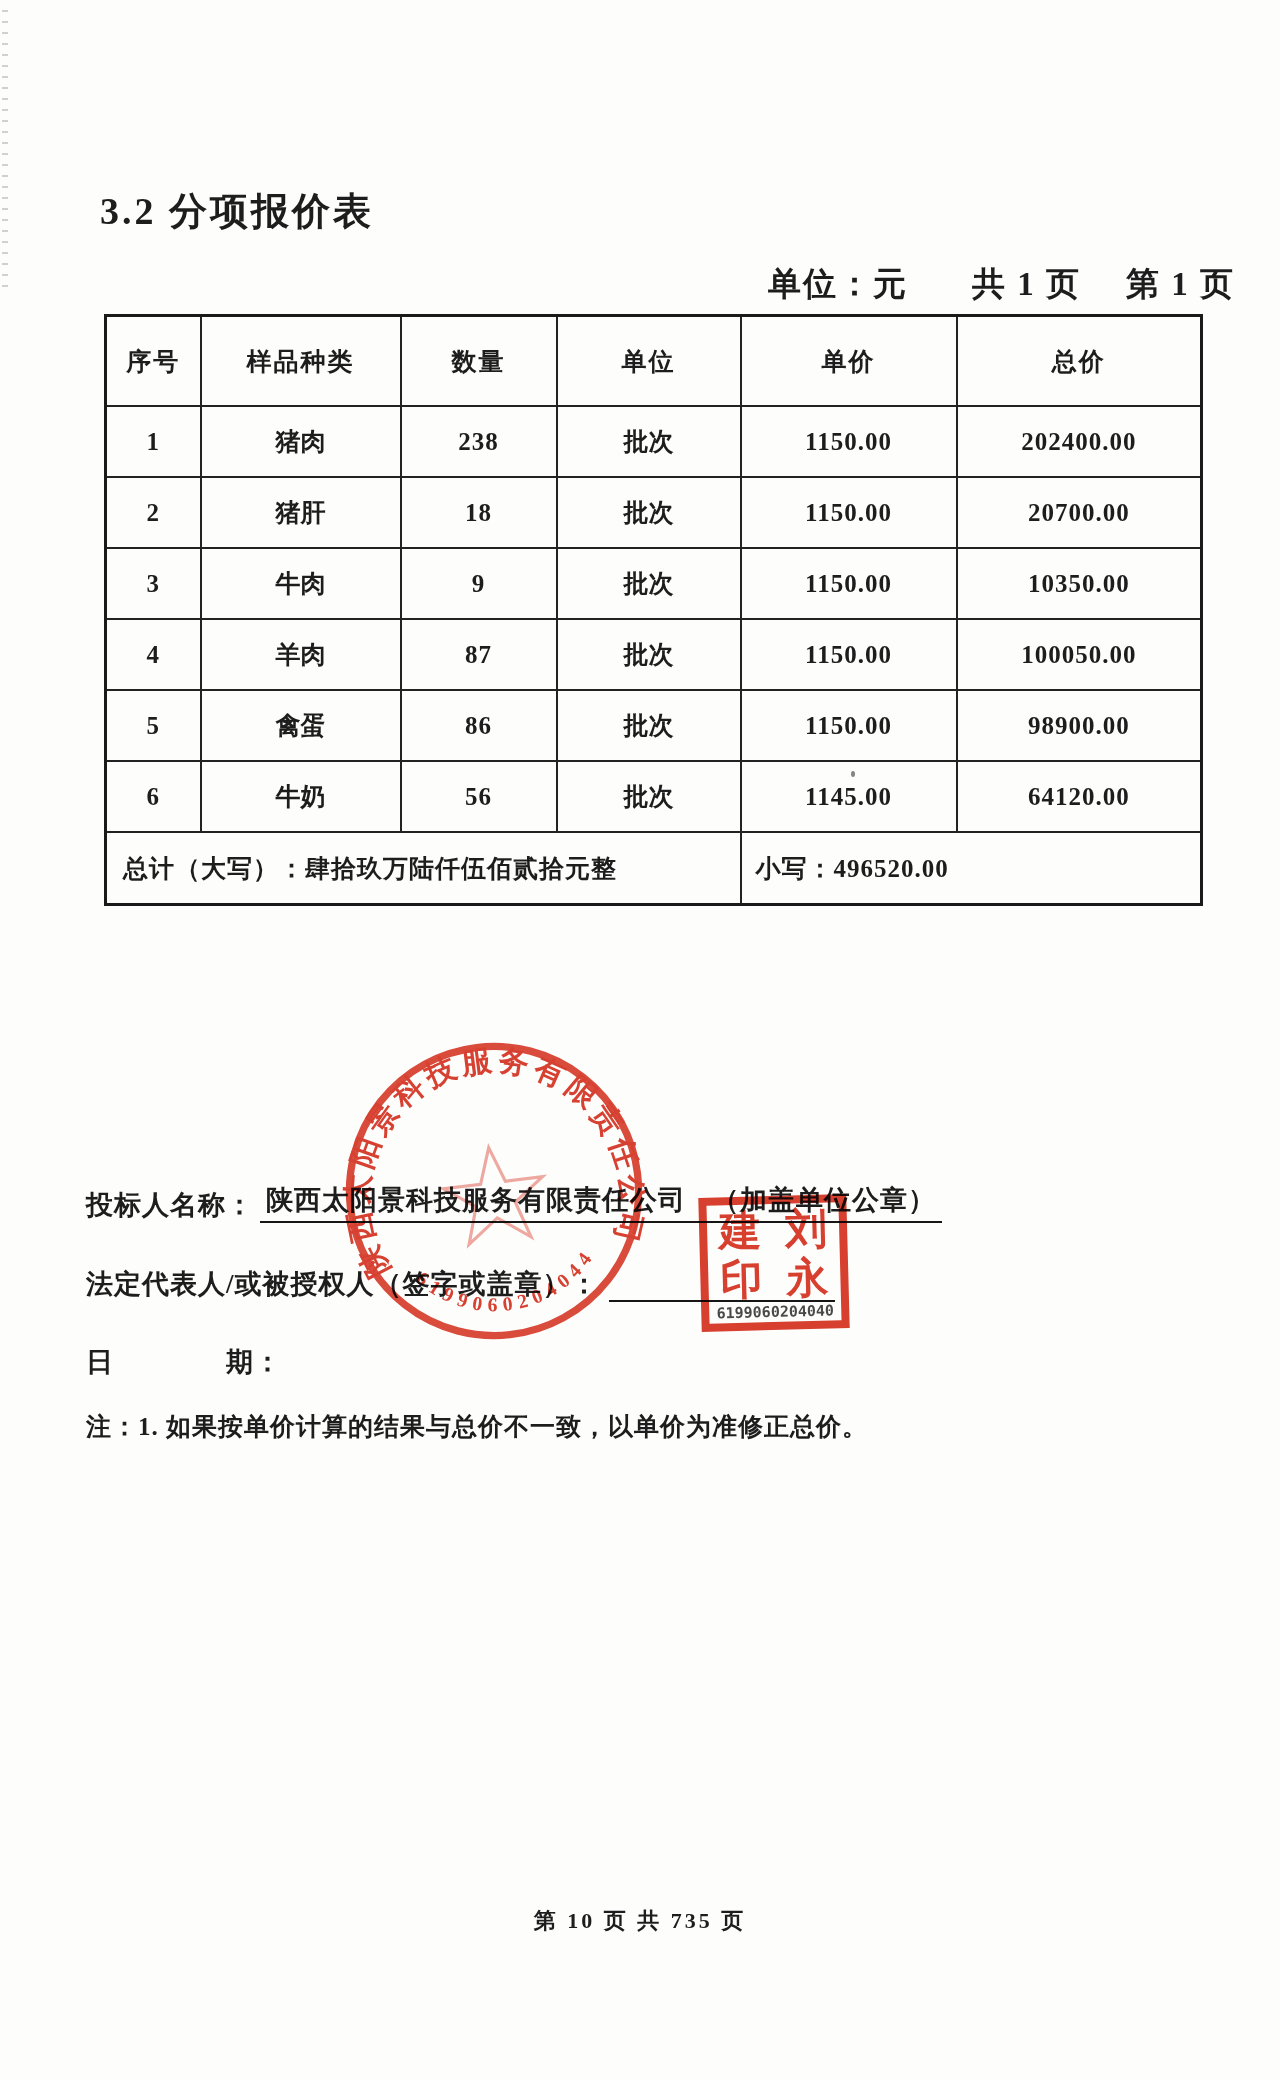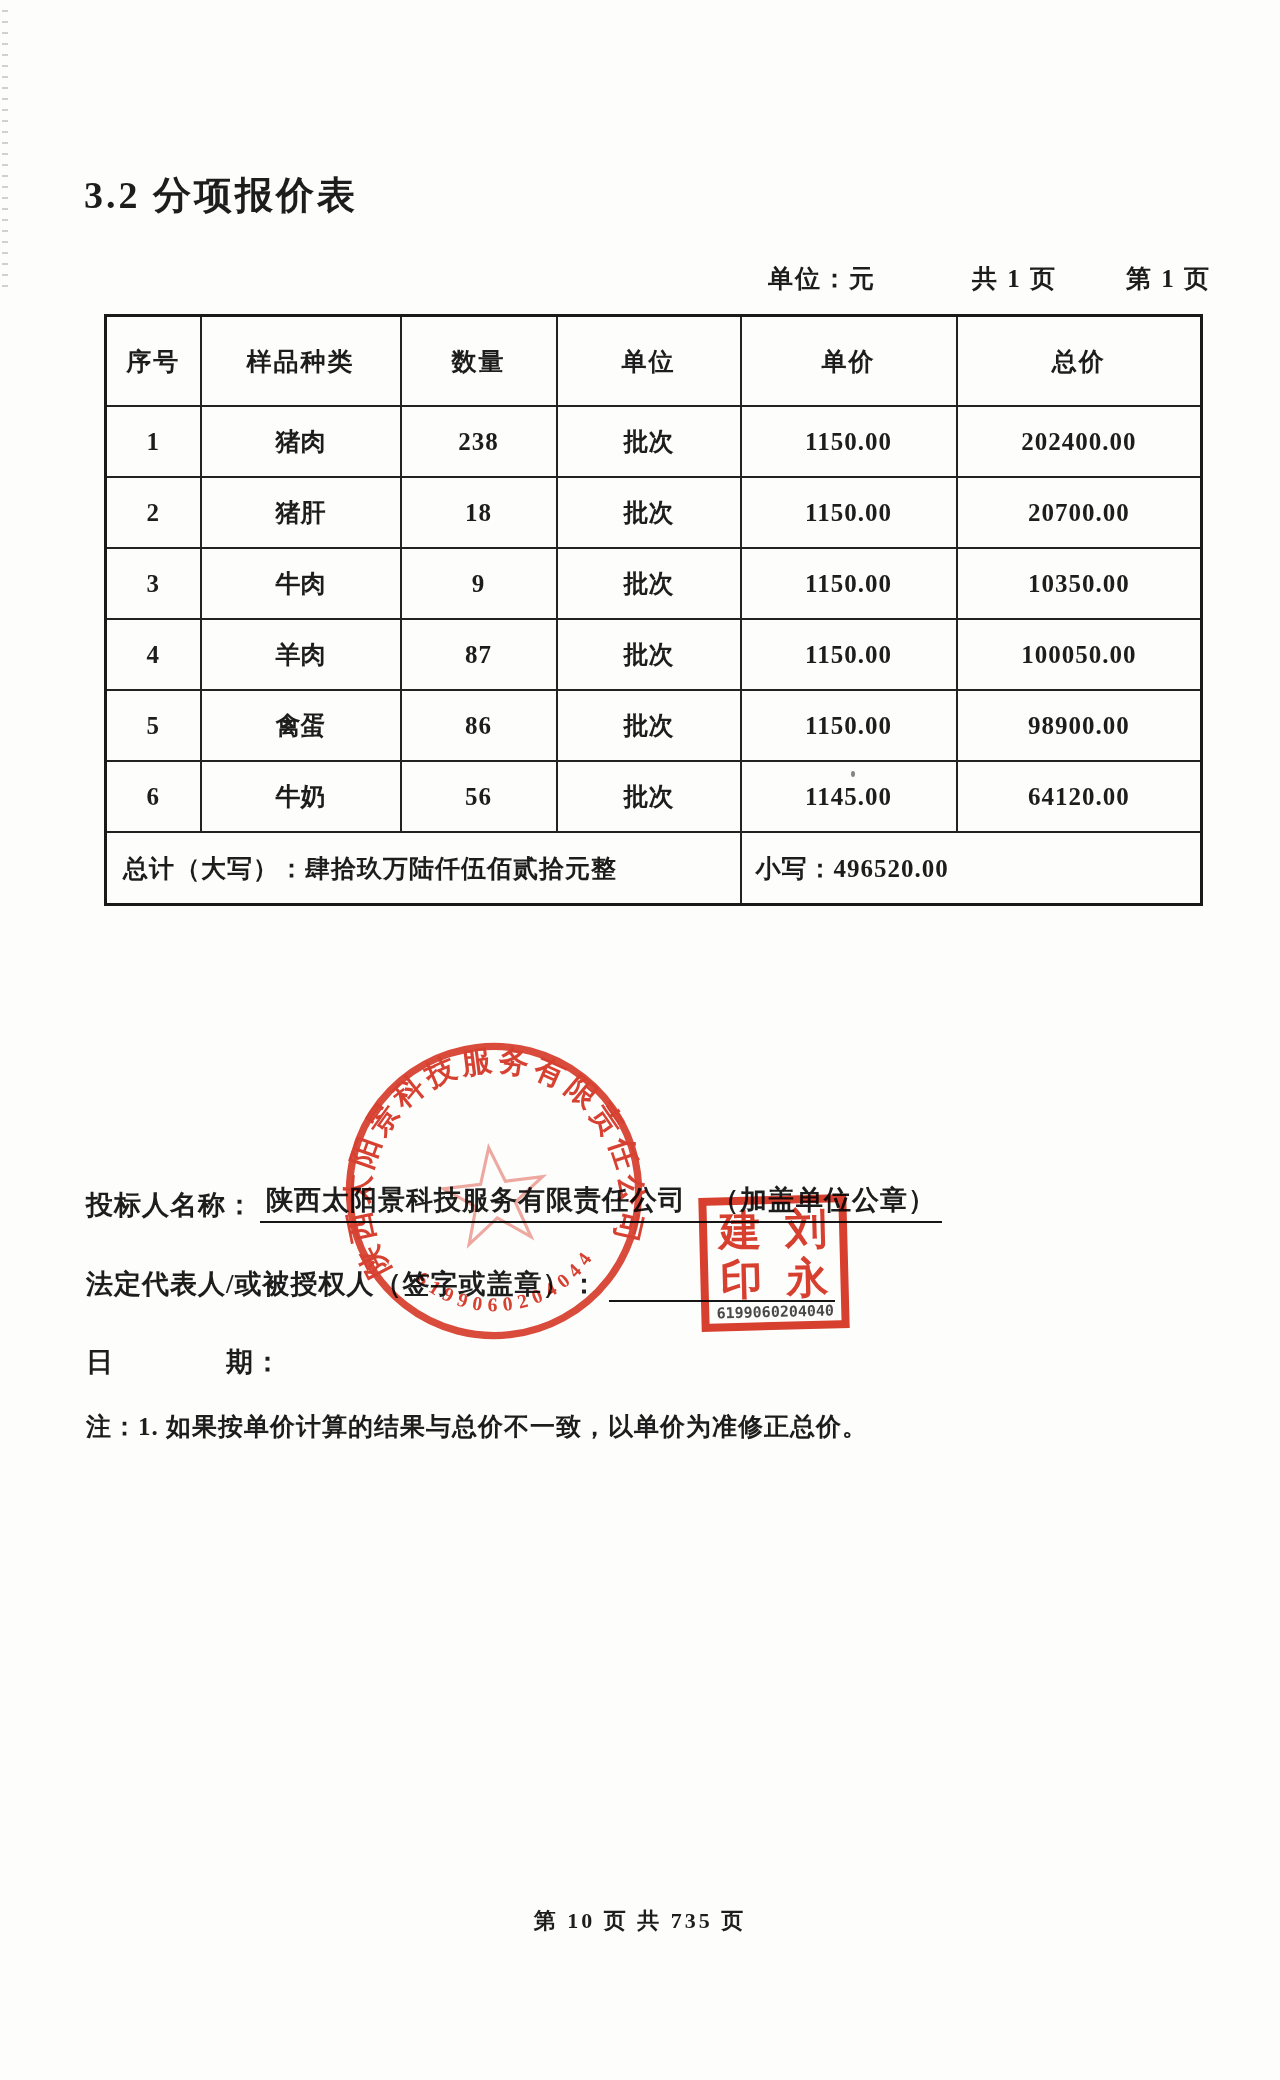--- a/index.html
+++ b/index.html
@@ -23,24 +23,24 @@
   .edge-artifact{
     position:absolute;left:2px;top:10px;width:6px;height:285px;
     background:repeating-linear-gradient(to bottom,#9a9a9a 0 2px,transparent 2px 11px);
     opacity:.45;
   }
   .dot-artifact{
     position:absolute;left:851px;top:771px;width:4px;height:6px;
     background:#444;border-radius:50%;opacity:.65;
   }
   .title{
-    position:absolute;left:84px;top:170px;margin:0;
+    position:absolute;left:84px;top:170px;margin:16px;
     font-size:38px;font-weight:bold;letter-spacing:3px;
   }
-  .meta-row span{position:absolute;font-size:25px;font-weight:600;letter-spacing:2px;}
+  .meta-row span{position:absolute;font-size:33px;font-weight:600;letter-spacing:2px;}
   .meta-unit{left:768px;top:262px;}
   .meta-sheets{left:972px;top:262px;}
   .meta-pageno{left:1126px;top:262px;}
 
   table.quote{
     position:absolute;left:104px;top:314px;width:1096px;
     border-collapse:collapse;table-layout:fixed;
   }
   table.quote td,table.quote th{
     border:2px solid #222;

